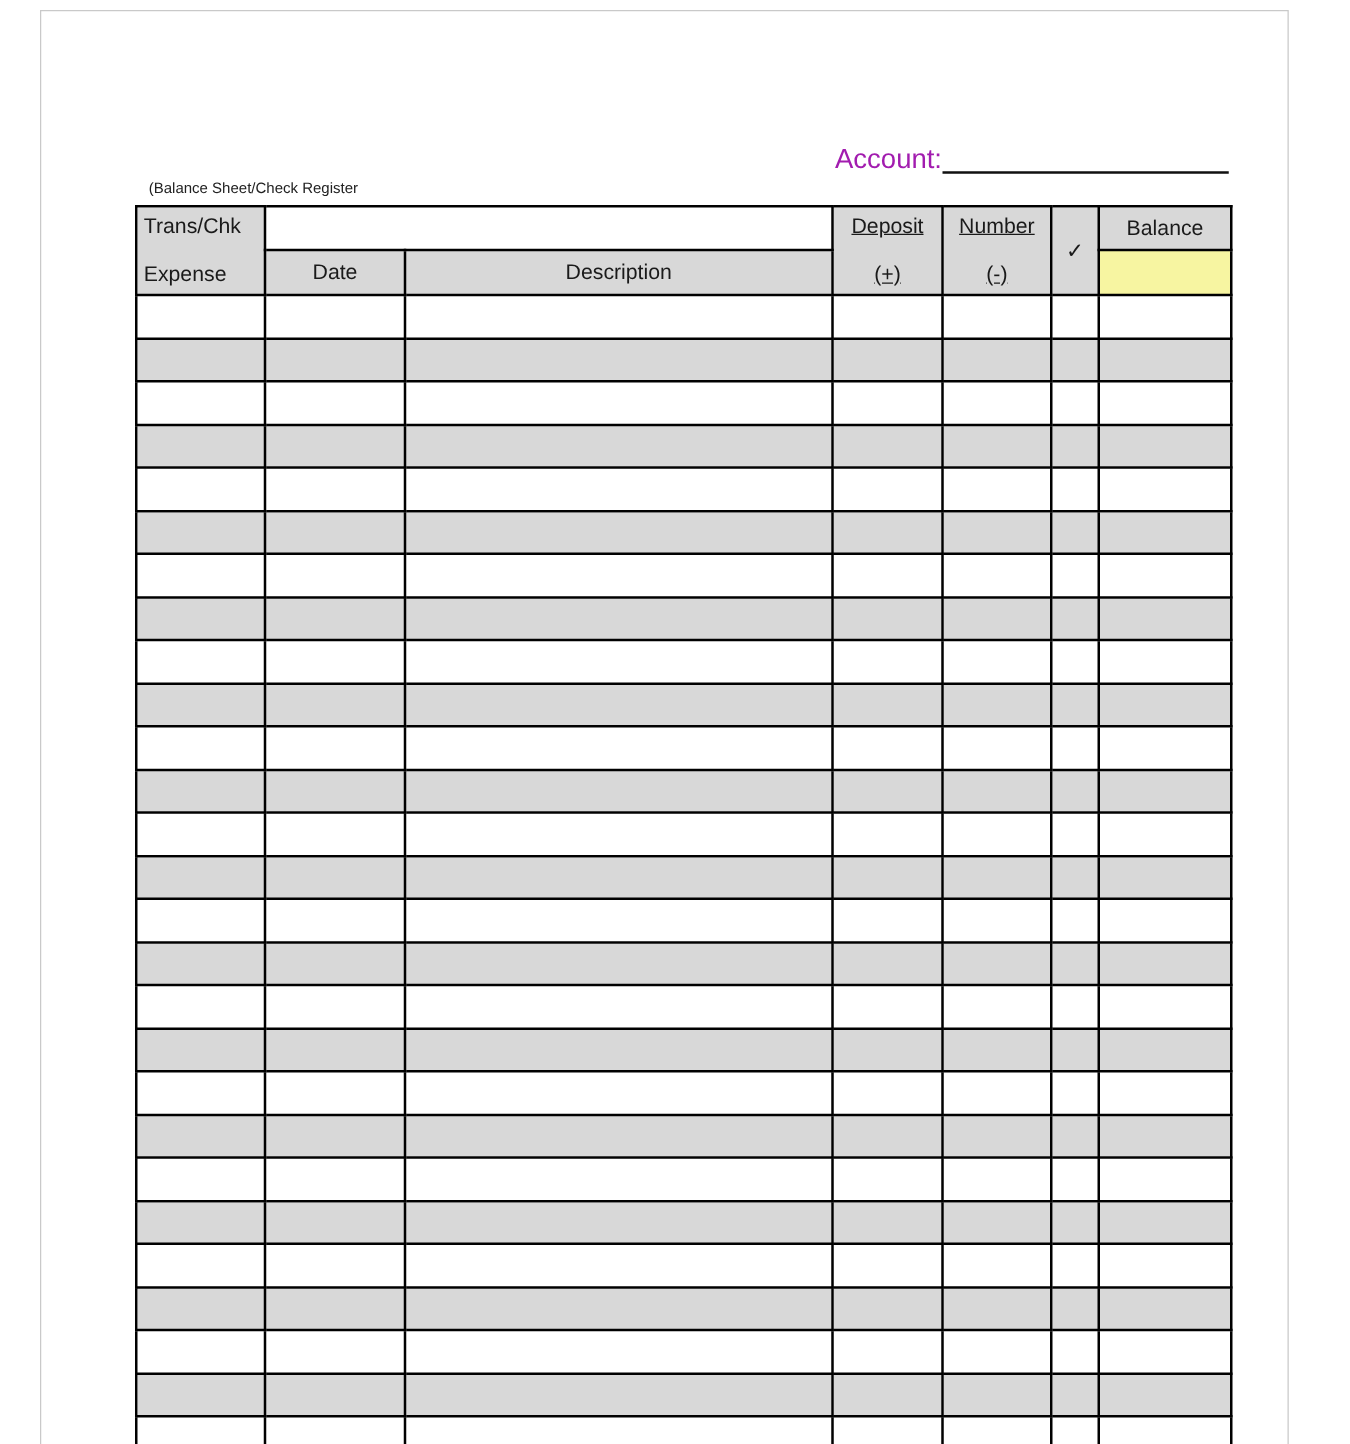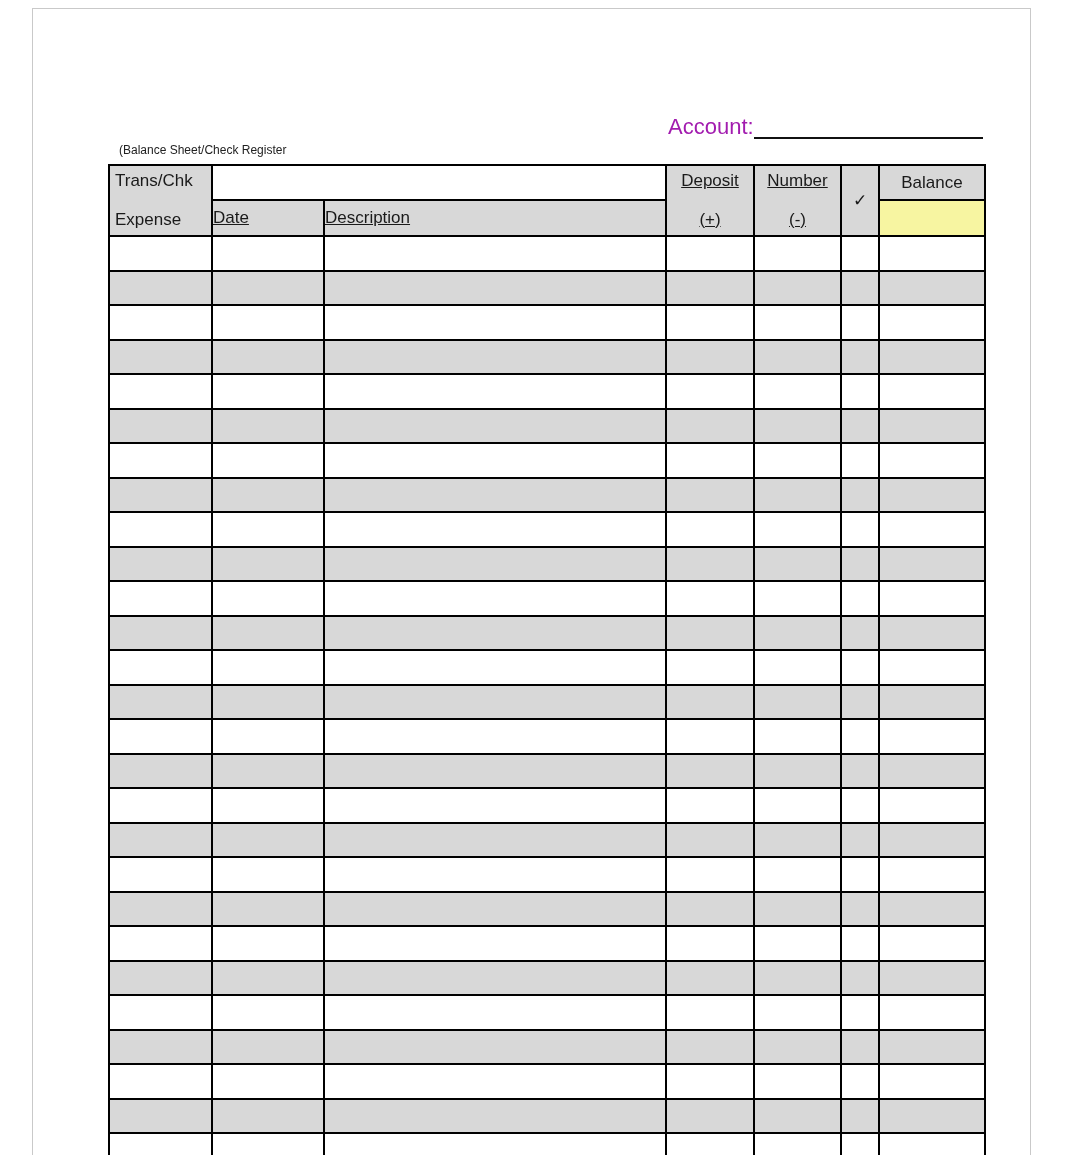--- a/index.html
+++ b/index.html
@@ -65,21 +65,21 @@
   }
   .two-line {
     display: flex;
     flex-direction: column;
     justify-content: space-between;
     height: 66px;
     padding: 3px 0 4px 0;
   }
   .two-line.left { padding-left: 5px; align-items: flex-start; }
   .two-line.center { align-items: center; text-decoration: underline; }
-  td.cell-left { padding-left: 6px; text-align: left; vertical-align: middle; text-decoration: underline; }
+  td.cell-left { padding-left: 6px; text-align: center; vertical-align: middle; }
   td.cell-center { text-align: center; vertical-align: middle; }
   td.check-hdr {
     text-align: center;
     vertical-align: middle;
     font-size: 21px;
     padding-top: 16px;
   }
   td.start-balance { background: var(--start-balance-bg, #f7f5a1); }
   tr.hdr-row-a { height: 35px; }
   tr.hdr-row-b { height: 36px; }

